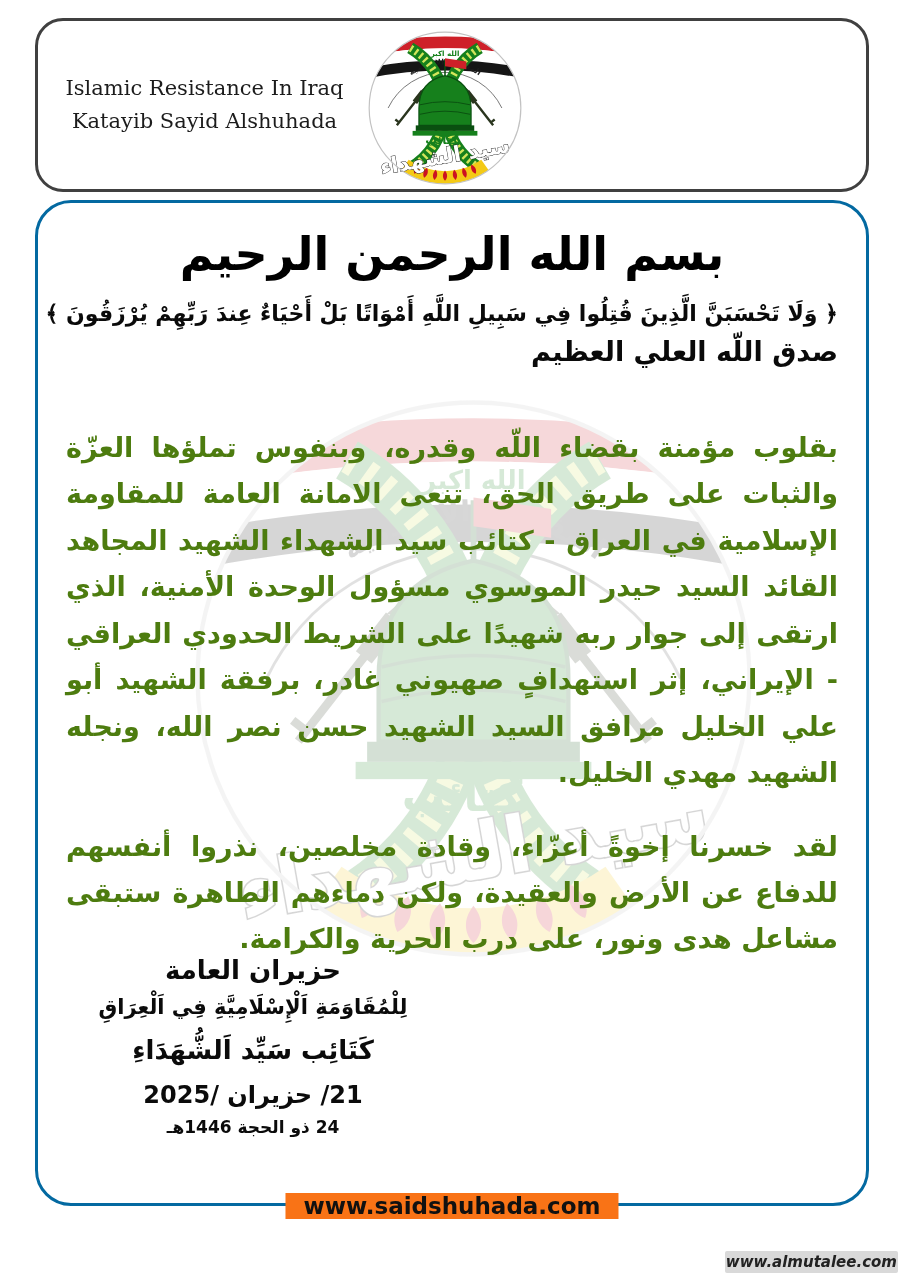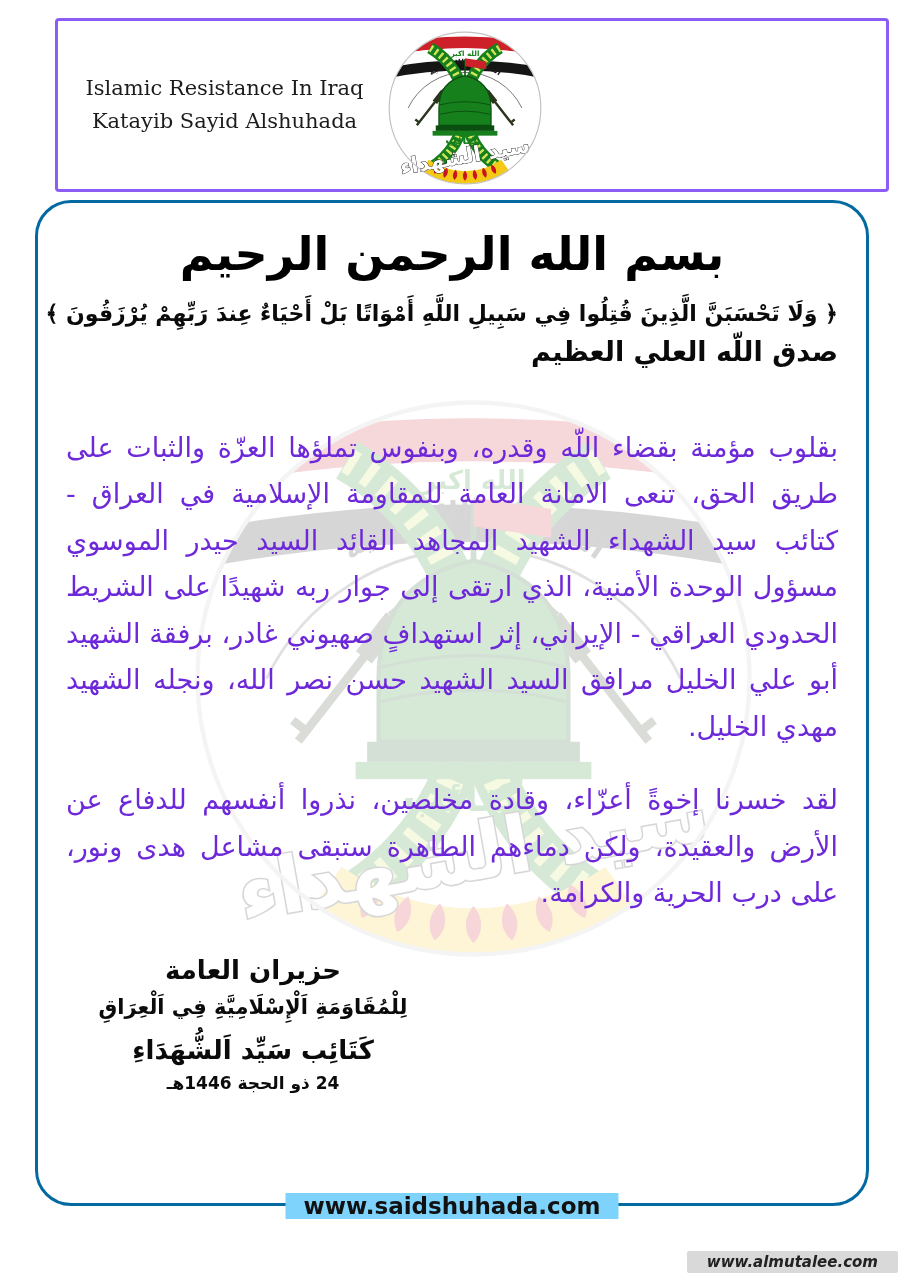--- a/index.html
+++ b/index.html
@@ -8,25 +8,24 @@
     position: relative;
     width: 904px; height: 1280px;
     background: #ffffff;
     font-family: "DejaVu Sans", sans-serif;
     overflow: hidden;
   }
   
   .header-box {
     position: absolute; left: 35px; top: 18px;
     width: 834px; height: 174px;
-    border: 3px solid #8b5cf6; border-radius: 4px;
+    border: 3px solid #404040; border-radius: 28px;
     display: flex; align-items: center; justify-content: space-between;
     padding: 0 14px;
     background: #fff;
-    margin-left: 20px;
   }
   .english-title {
     width: 305px; text-align: center;
     font-family: "DejaVu Serif", serif;
     font-size: 21px; color: #1c1c1c; line-height: 1.55;
   }
   .logo-wrap { width: 158px; height: 158px; margin-top: 5px; flex: 0 0 auto; }
   .arabic-title {
     width: 320px; text-align: center; direction: rtl;
     font-size: 26px; font-weight: bold; color: #121212; line-height: 1.6;
@@ -48,48 +47,48 @@
   .bismillah {
     margin-top: 24px; text-align: center;
     font-size: 46px; font-weight: bold; color: #000;
   }
   .verse {
     margin-top: 20px; text-align: center; white-space: nowrap;
     font-size: 22px; font-weight: bold;
   }
   .tasdiq { margin-top: 10px; text-align: right; font-size: 27px; font-weight: bold; }
   .para {
-    font-size: 27px; font-weight: normal; line-height: 1.72;
-    text-align: justify; color: #6d28d9;
+    font-size: 27px; font-weight: bold; line-height: 1.72;
+    text-align: justify; color: #4d7c0f;
   }
   .para-1 { margin-top: 58px; }
   .para-2 { margin-top: 21px; }
   
   .signature {
     position: absolute; left: 40px; top: 752px; width: 350px;
     direction: rtl; text-align: center; z-index: 1;
     color: #0b0b0b; font-weight: bold;
   }
   .sig-l1 { font-size: 26px; }
   .sig-l2 { font-size: 21px; margin-top: 10px; white-space: nowrap; }
   .sig-l3 { font-size: 26px; margin-top: 16px; }
   .sig-d1 { font-size: 24px; margin-top: 16px; }
   .sig-d2 { font-size: 17px; margin-top: 8px; }
   
   .site-url {
     position: absolute; left: 50%; bottom: -16px; transform: translateX(-50%);
-    background: #7dd3fc; padding: 0 18px; z-index: 2;
+    background: #f97316; padding: 0 18px; z-index: 2;
     font-size: 23px; font-weight: bold; color: #111; white-space: nowrap;
     font-family: "DejaVu Sans", sans-serif;
   }
   .credit-badge {
     position: absolute; right: 6px; bottom: 7px;
     background: #d9d9d9; color: #222;
     font-style: italic; font-weight: bold; font-size: 15px;
-    padding: 2px 20px; border-radius: 2px;
+    padding: 2px 1px; border-radius: 2px;
     font-family: "DejaVu Sans", sans-serif;
   }
   .defs-svg { position: absolute; width: 0; height: 0; overflow: hidden; }
 </style>
 </head>
 <body>
 
 <div class="page">
 
   <svg class="defs-svg" aria-hidden="true">
@@ -174,20 +173,21 @@
       <div class="verse">﴿ وَلَا تَحْسَبَنَّ الَّذِينَ قُتِلُوا فِي سَبِيلِ اللَّهِ أَمْوَاتًا بَلْ أَحْيَاءٌ عِندَ رَبِّهِمْ يُرْزَقُونَ ﴾</div>
       <div class="tasdiq">صدق اللّه العلي العظيم</div>
       <p class="para para-1">بقلوب مؤمنة بقضاء اللّه وقدره، وبنفوس تملؤها العزّة والثبات على طريق الحق، تنعى الامانة العامة للمقاومة الإسلامية في العراق - كتائب سيد الشهداء الشهيد المجاهد القائد السيد حيدر الموسوي مسؤول الوحدة الأمنية، الذي ارتقى إلى جوار ربه شهيدًا على الشريط الحدودي العراقي - الإيراني، إثر استهدافٍ صهيوني غادر، برفقة الشهيد أبو علي الخليل مرافق السيد الشهيد حسن نصر الله، ونجله الشهيد مهدي الخليل.</p>
       <p class="para para-2">لقد خسرنا إخوةً أعزّاء، وقادة مخلصين، نذروا أنفسهم للدفاع عن الأرض والعقيدة، ولكن دماءهم الطاهرة ستبقى مشاعل هدى ونور، على درب الحرية والكرامة.</p>
     </div>
 
     <div class="signature">
       <div class="sig-l1">حزيران العامة</div>
       <div class="sig-l2">لِلْمُقَاوَمَةِ اَلْإِسْلَامِيَّةِ فِي اَلْعِرَاقِ</div>
       <div class="sig-l3">كَتَائِب سَيِّد اَلشُّهَدَاءِ</div>
+      <div class="sig-d1">21/ حزيران /2025</div>
       <div class="sig-d2">24 ذو الحجة 1446هـ</div>
     </div>
 
     <div class="site-url">www.saidshuhada.com</div>
   </div>
 
   <div class="credit-badge">www.almutalee.com</div>
 
 </div>
 

